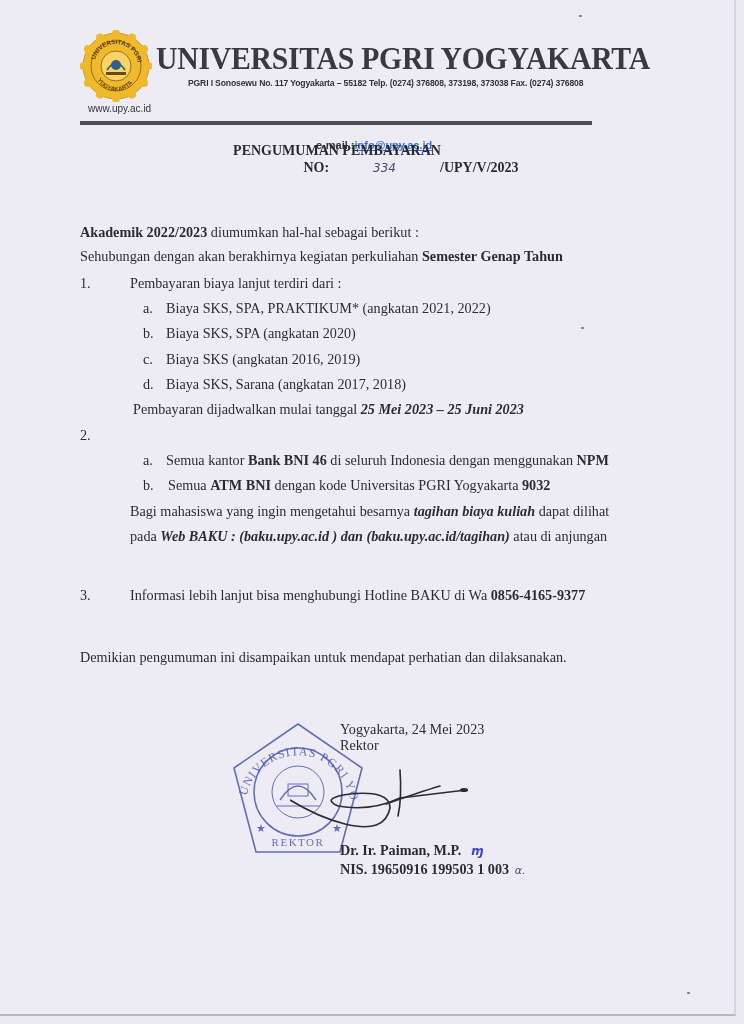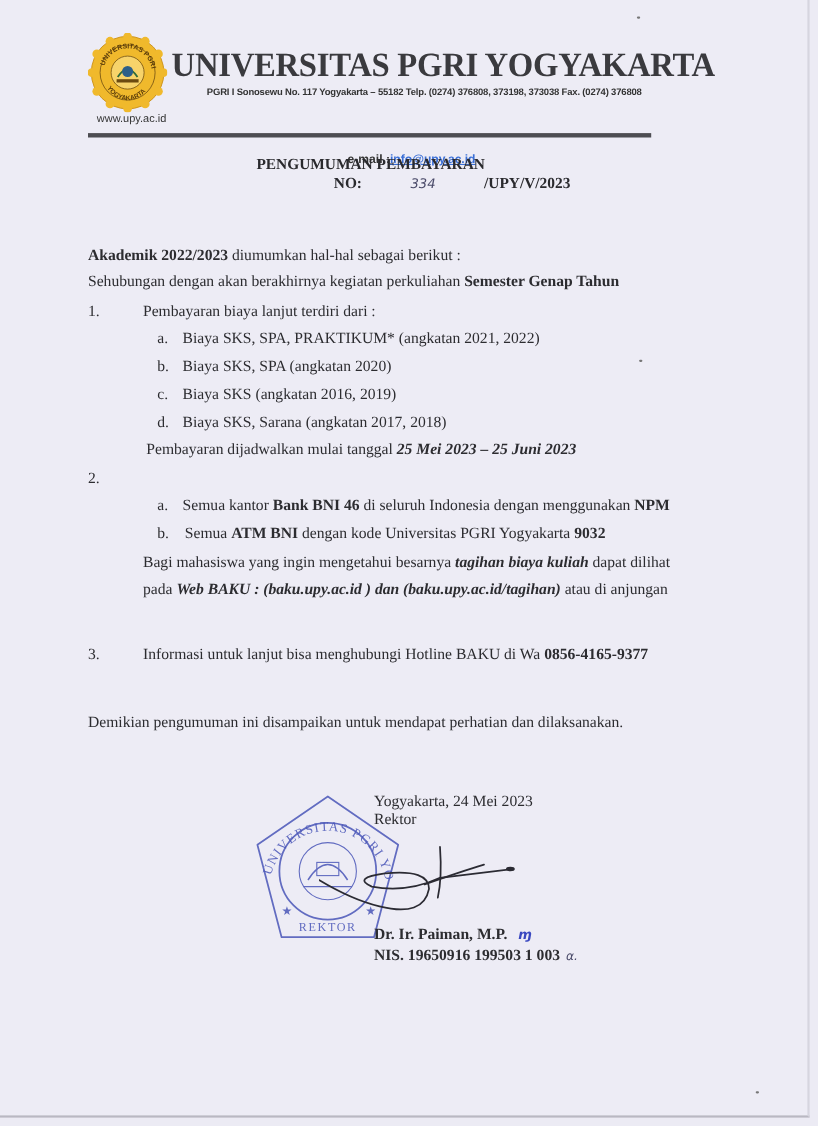--- a/index.html
+++ b/index.html
@@ -125,21 +125,21 @@
   </div>
   <div class="abs body-text" style="left:130px; top:527px;">
     <span>pada </span><span class="bi">Web BAKU : (baku.upy.ac.id ) dan (baku.upy.ac.id/tagihan)</span><span> atau di anjungan</span>
   </div>
   <div class="abs body-text" style="left:130px; top:502px;">
     <span>Bagi mahasiswa yang ingin mengetahui besarnya </span><span class="bi">tagihan biaya kuliah</span><span> dapat  dilihat</span>
   </div>
 
   <div class="abs body-text num" style="top:586px;">3.</div>
   <div class="abs body-text" style="left:130px; top:586px;">
-    <span>Informasi untuk lanjut bisa menghubungi Hotline BAKU di Wa </span><b>0856-4165-9377</b>
+    <span>Informasi lebih lanjut bisa menghubungi Hotline BAKU di Wa </span><b>0856-4165-9377</b>
   </div>
 
   <div class="abs body-text" style="left:80px; top:648px;">Demikian pengumuman ini disampaikan untuk mendapat perhatian dan dilaksanakan.</div>
 
   <svg class="abs stamp" viewBox="0 0 140 142">
     <g fill="none" stroke="#4a56b8" stroke-width="1.6" opacity="0.85">
       <path d="M70 4 L134 48 L112 132 L28 132 L6 48 Z" stroke-linejoin="round"></path>
       <circle cx="70" cy="72" r="44"></circle>
       <circle cx="70" cy="72" r="26" stroke-width="1"></circle>
       <path d="M52 80 Q70 52 88 80" stroke-width="1.4"></path>

